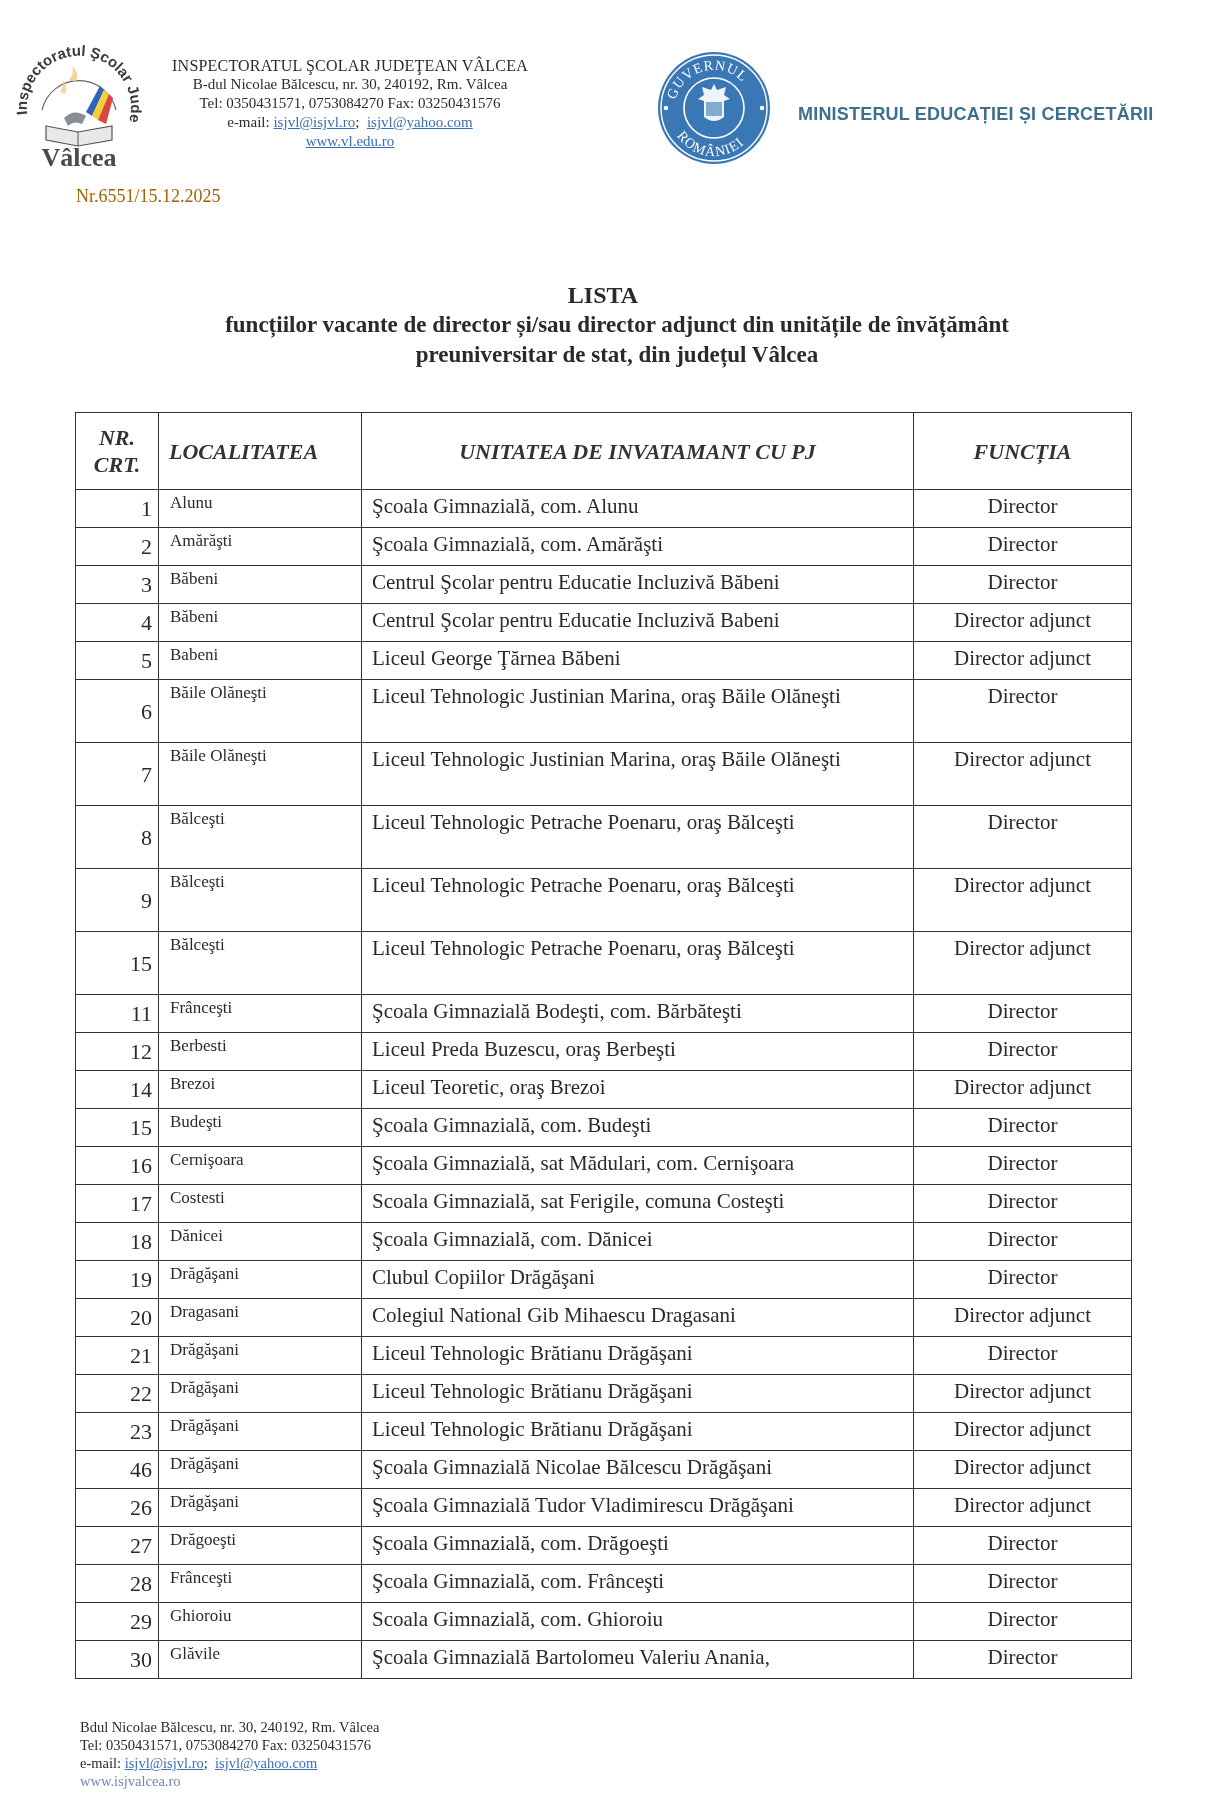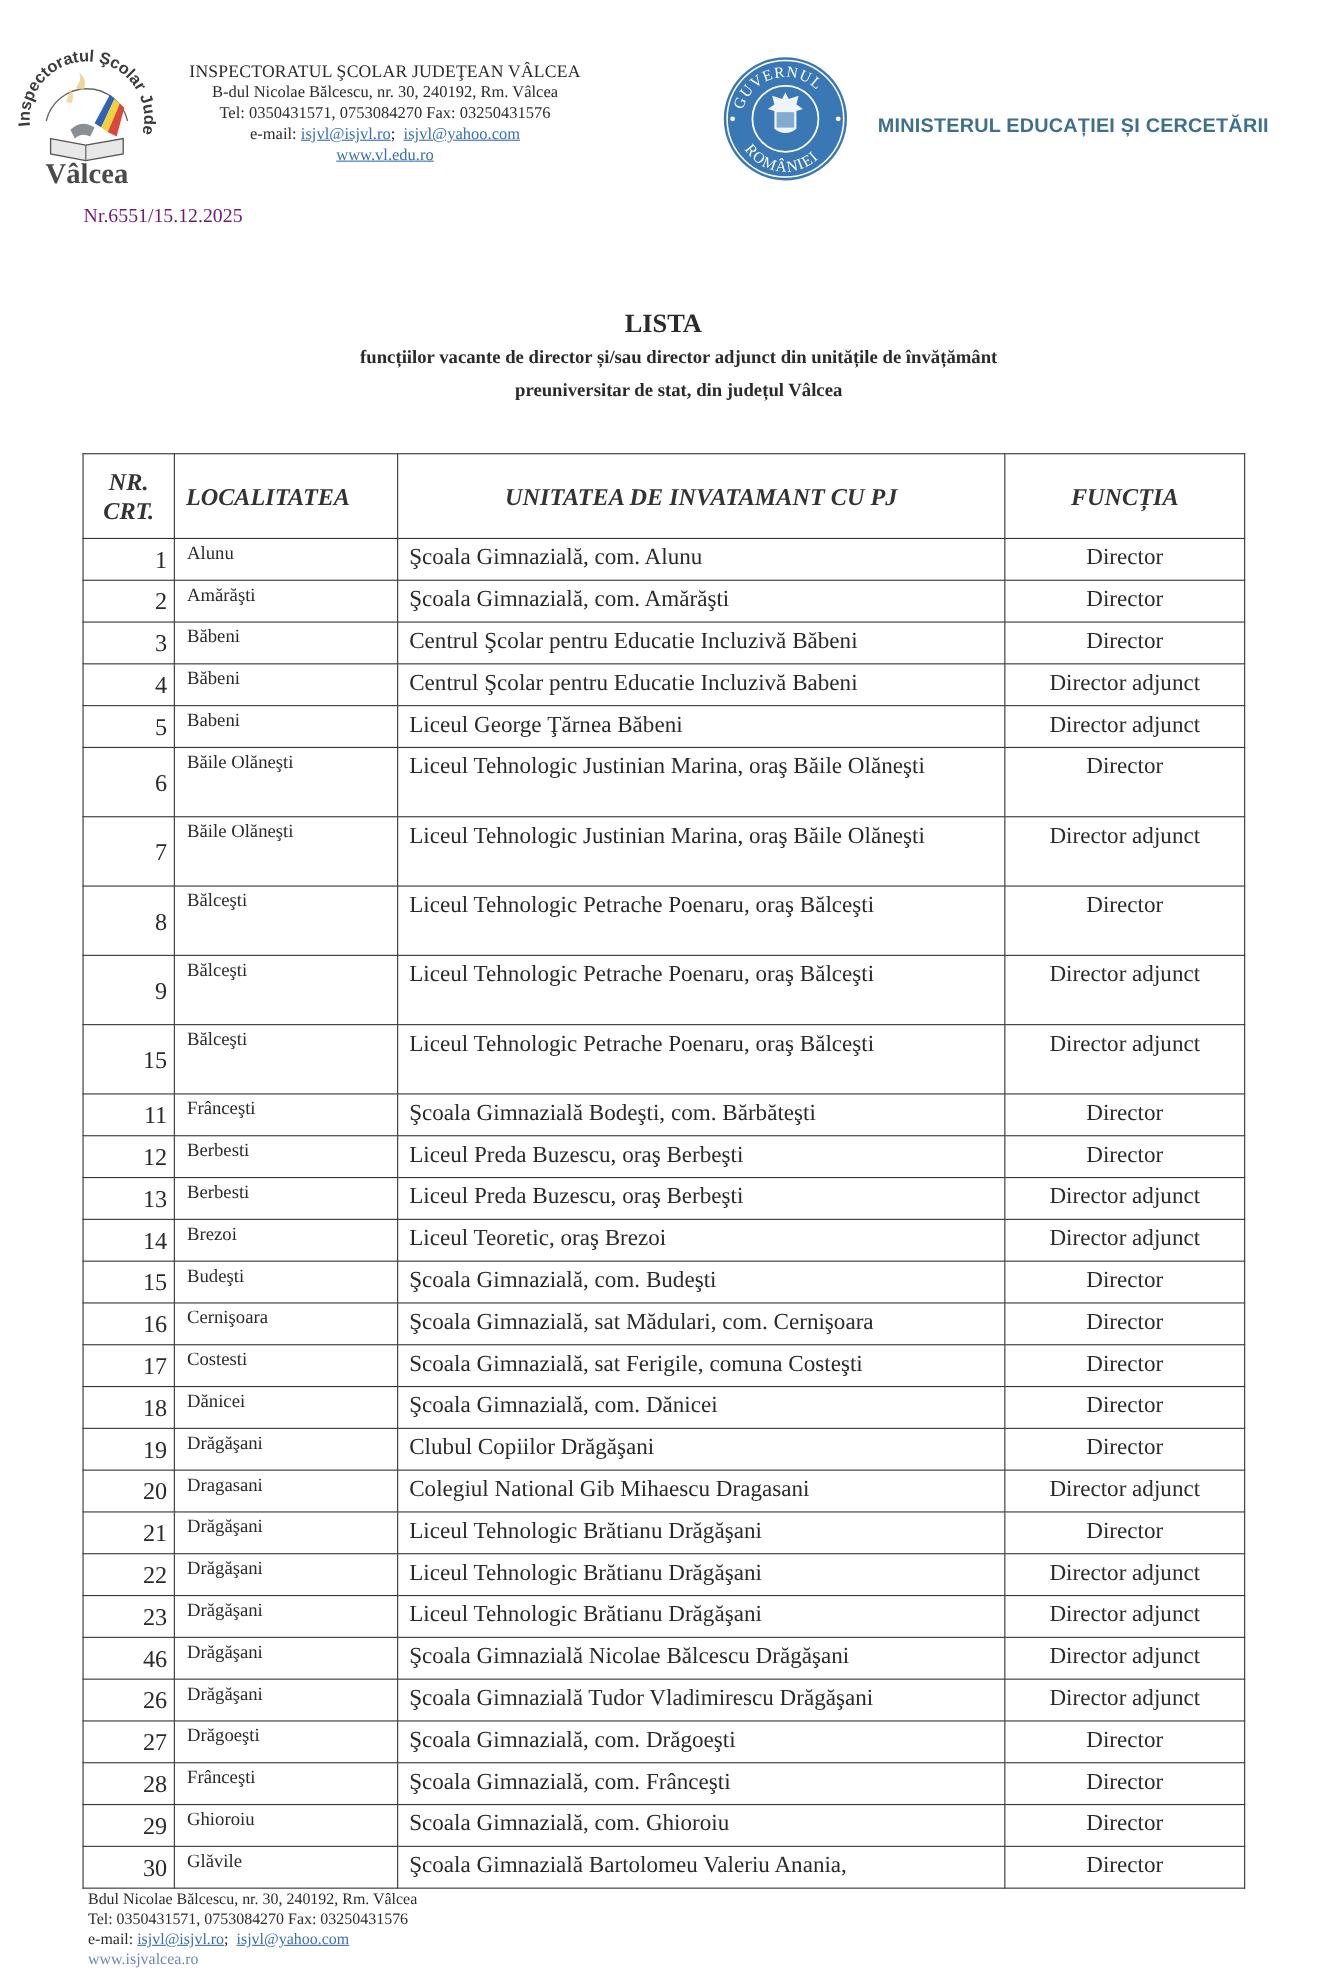--- a/index.html
+++ b/index.html
@@ -4,30 +4,30 @@
 <style>
   html, body { margin: 0; padding: 0; background: #ffffff; }
   body { width: 1206px; height: 1802px; position: relative; overflow: hidden; font-family: "Liberation Serif", "DejaVu Serif", serif; color: #2a2a2a; }
   .abs { position: absolute; }
 
   
   #logo-left { left: 14px; top: 40px; width: 130px; height: 130px; }
   #isj-block { left: 150px; top: 56px; width: 400px; text-align: center; font-size: 15px; line-height: 19px; color: #2b2b2b; }
   #isj-block .name { font-size: 16px; letter-spacing: 0.2px; }
   #isj-block a, .link { color: #3a6fb8; text-decoration: underline; }
-  #doc-number { left: 76px; top: 186px; font-size: 18px; color: #701a75; }
+  #doc-number { left: 76px; top: 186px; font-size: 18px; color: #a16207; }
 
   
   #seal { left: 656px; top: 50px; width: 116px; height: 116px; }
   #ministry { left: 798px; top: 80px; font-family: "Liberation Sans", "DejaVu Sans", sans-serif; font-weight: bold; font-size: 18px; color: #3f6f8f; letter-spacing: 0.2px; margin-top: 24px; }
 
   
   #title-block { left: 0; width: 1206px; top: 280px; text-align: center; font-weight: bold; color: #2a2a2a; }
   #title-block .t1 { font-size: 24px; line-height: 30px; }
-  #title-block .t2 { font-size: 17px; line-height: 30px; margin-left: 28px; }
+  #title-block .t2 { font-size: 23px; line-height: 30px; margin-left: 28px; }
 
   
   #vacancy-table { left: 75px; top: 412px; width: 1056px; border-collapse: collapse; table-layout: fixed; }
   #vacancy-table th, #vacancy-table td { border: 1.6px solid #333; padding: 0; vertical-align: top; }
   #vacancy-table th { height: 76px; font-style: italic; font-weight: bold; font-size: 22px; color: #333; vertical-align: middle; text-align: center; line-height: 27px; }
   #vacancy-table th.col-loc { text-align: left; padding-left: 10px; }
   #vacancy-table td { height: 34px; font-size: 21px; line-height: 27px; }
   #vacancy-table tr.tall td { height: 59px; }
   td.c-nr { text-align: right; padding-right: 6px !important; vertical-align: middle !important; font-size: 22px !important; }
   td.c-loc { font-size: 17px !important; padding-left: 11px !important; padding-top: 3px !important; line-height: 20px !important; }
@@ -190,26 +190,20 @@
         <td class="c-unit">Şcoala Gimnazială Bodeşti, com. Bărbăteşti</td>
         <td class="c-func">Director</td>
       </tr>
       <tr>
         <td class="c-nr">12</td>
         <td class="c-loc">Berbesti</td>
         <td class="c-unit">Liceul Preda Buzescu, oraş Berbeşti</td>
         <td class="c-func">Director</td>
       </tr>
       <tr>
-        <td class="c-nr">13</td>
-        <td class="c-loc">Berbesti</td>
-        <td class="c-unit">Liceul Preda Buzescu, oraş Berbeşti</td>
-        <td class="c-func">Director adjunct</td>
-      </tr>
-      <tr>
         <td class="c-nr">14</td>
         <td class="c-loc">Brezoi</td>
         <td class="c-unit">Liceul Teoretic, oraş Brezoi</td>
         <td class="c-func">Director adjunct</td>
       </tr>
       <tr>
         <td class="c-nr">15</td>
         <td class="c-loc">Budeşti</td>
         <td class="c-unit">Şcoala Gimnazială, com. Budeşti</td>
         <td class="c-func">Director</td>

